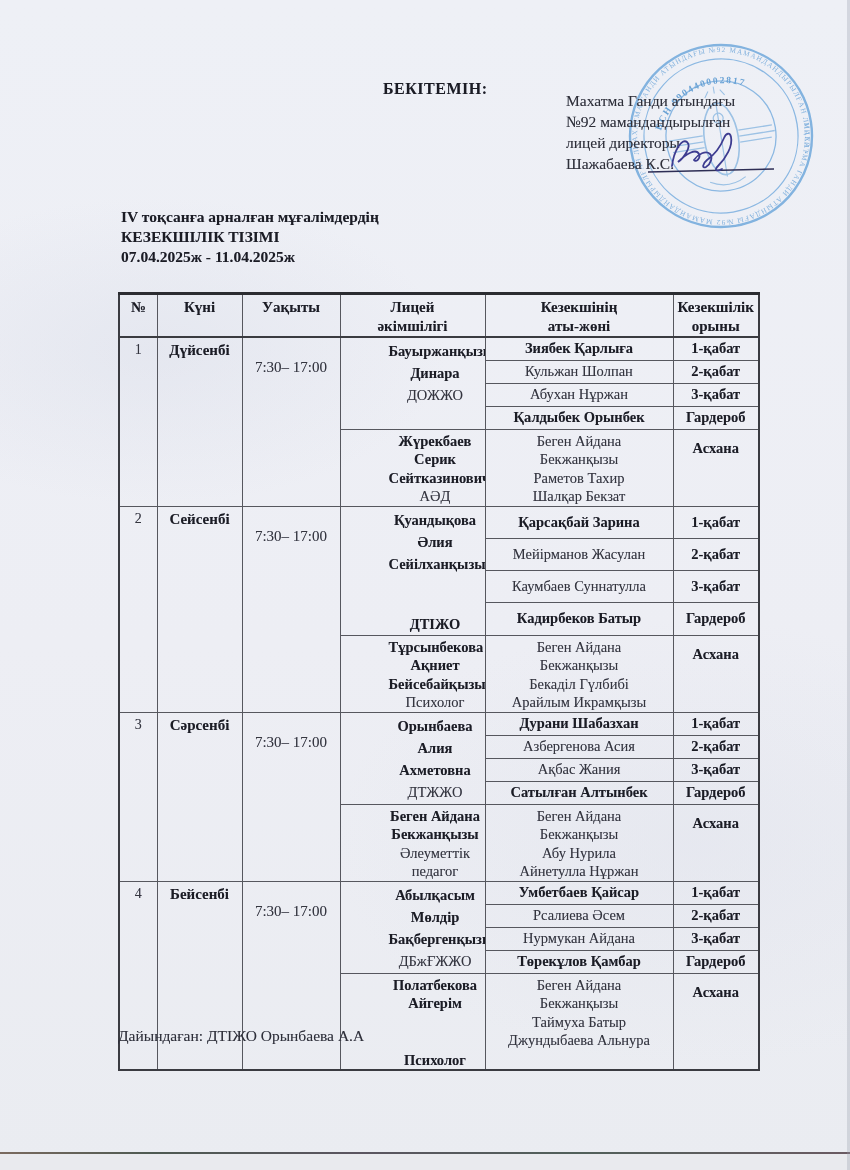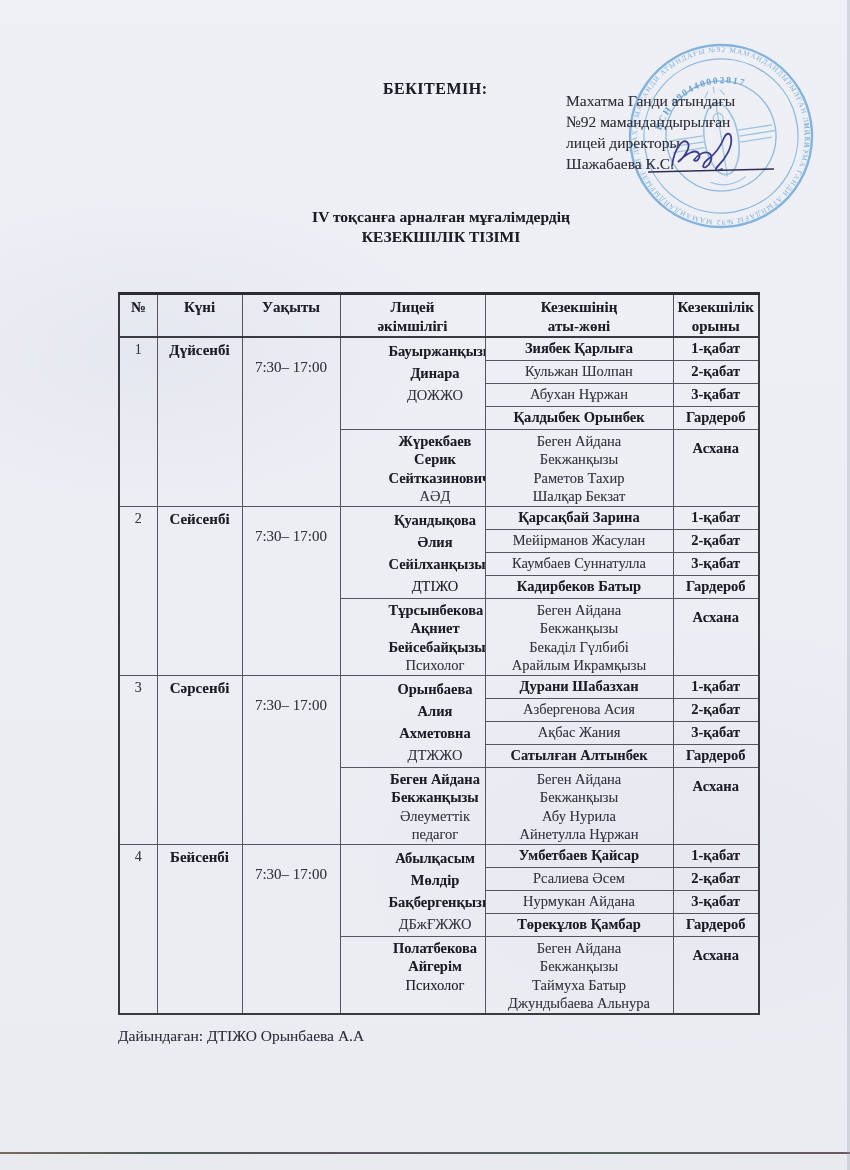--- a/index.html
+++ b/index.html
@@ -15,40 +15,40 @@
   .approve{position:absolute;left:383px;top:80px;font-weight:bold;font-size:16px;
            letter-spacing:.5px;color:#1b1c24;}
   .director{position:absolute;left:566px;top:90px;width:230px;font-size:15.5px;
             line-height:21px;color:#2e2f38;z-index:3;}
   .director div{white-space:nowrap;}
   
   .stamp{position:absolute;left:623px;top:38px;width:196px;height:196px;z-index:1;
          opacity:.92;transform:rotate(-9deg);}
   .sig{position:absolute;left:638px;top:126px;width:150px;height:56px;z-index:4;}
   
-  .titleblock{position:absolute;left:121px;top:207px;width:640px;text-align:center;
+  .titleblock{position:absolute;left:121px;top:207px;width:640px;
               font-weight:bold;font-size:15.5px;line-height:20px;color:#1b1c24;}
   
   .tblwrap{position:absolute;left:118px;top:292px;}
   table{border-collapse:collapse;table-layout:fixed;width:640px;
         font-family:"Liberation Serif","DejaVu Serif",serif;}
   td,th{border:1.5px solid #56575e;padding:0 3px;text-align:center;color:#34353e;
         overflow:hidden;}
   table{border:2.5px solid #3a3b41;}
   thead th{border-top:3px solid #2b2c31;border-bottom:2px solid #3a3b40;
            font-size:15px;line-height:19px;font-weight:bold;vertical-align:top;
            padding-top:3px;color:#1b1c24;}
   .c-num{vertical-align:top;font-size:14px;padding-top:4px;}
   .c-day{vertical-align:top;font-weight:bold;font-size:15px;padding-top:4px;color:#1b1c24;}
   .c-time{vertical-align:top;font-size:15px;padding-top:21px;white-space:nowrap;}
   .c-admin{vertical-align:top;font-weight:bold;font-size:14.5px;line-height:22px;
            padding-top:2px;color:#1b1c24;padding-left:48px;}
   .c-adminB{line-height:18.5px;}
   .c-admin .role{font-weight:normal;color:#34353e;}
-  .c-admin .role.rb{font-weight:normal;color:#1b1c24;}
+  .c-admin .role.rb{font-weight:bold;color:#1b1c24;margin-top:38px;}
   .c-name{font-size:14.5px;}
   .c-name.b{font-weight:bold;color:#1b1c24;}
   .c-place{font-weight:bold;font-size:14.5px;color:#1b1c24;}
   .c-place-top{vertical-align:top;padding-top:10px;}
   .c-canteen{vertical-align:top;font-size:14.5px;line-height:18.5px;padding-top:2px;}
   
   .footer{position:absolute;left:118px;top:1027px;font-size:15.5px;color:#2e2f38;}
   
   .scanline{position:absolute;left:0;top:1152px;width:850px;height:2px;
     background:linear-gradient(90deg,#7a6a5f,#4e5a52 18%,#5b5560 42%,#51605a 68%,#6a5a62 100%);}
@@ -104,20 +104,21 @@
   <svg class="sig" viewBox="0 0 150 56">
     <line x1="10" y1="46" x2="136" y2="43" stroke="#2e2e55" stroke-width="1.6"></line>
     <path d="M34,40 C36,24 44,12 49,16 C54,20 46,32 40,36 C48,28 58,22 61,28
              C63,32 58,37 56,34 C60,28 68,24 72,28 C75,31 73,38 68,41 C64,43 64,38 69,34
              C76,29 82,22 86,12 C88,7 92,6 93,11 C95,20 88,32 80,40 C76,44 78,46 84,43" stroke="#3d3c90" stroke-width="1.8" fill="none" stroke-linecap="round"></path>
   </svg>
 
   <div class="titleblock soft">
     <div>IV тоқсанға арналған мұғалімдердің</div>
     <div>КЕЗЕКШІЛІК ТІЗІМІ</div>
+    <div>07.04.2025ж - 11.04.2025ж</div>
   </div>
 
   <div class="tblwrap soft">
     <table id="sched">
       <colgroup>
         <col style="width:38px">
           <col style="width:85px">
           <col style="width:98px">
         <col style="width:145px">
           <col style="width:188px">

